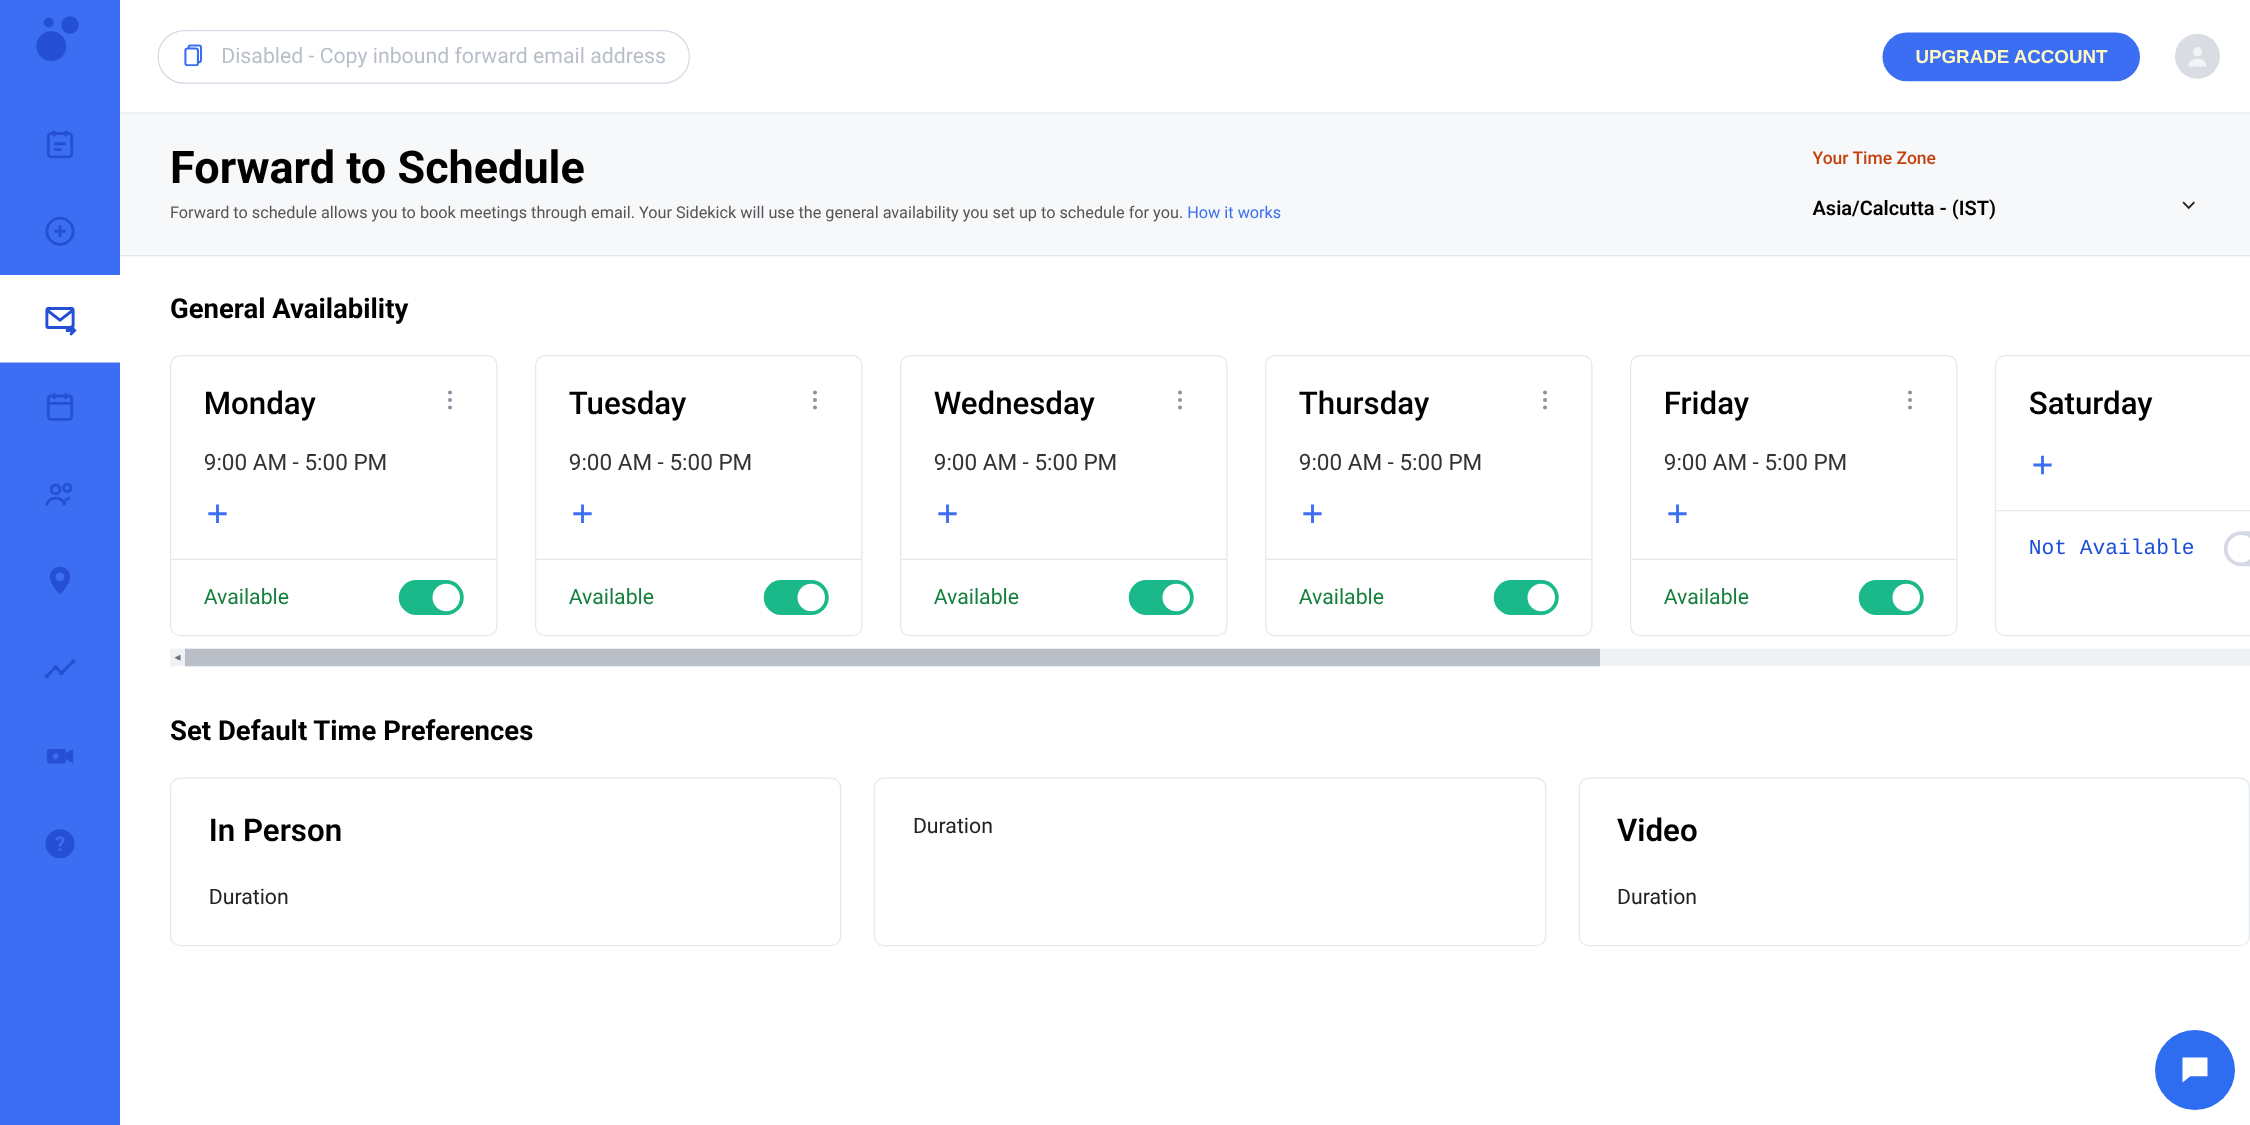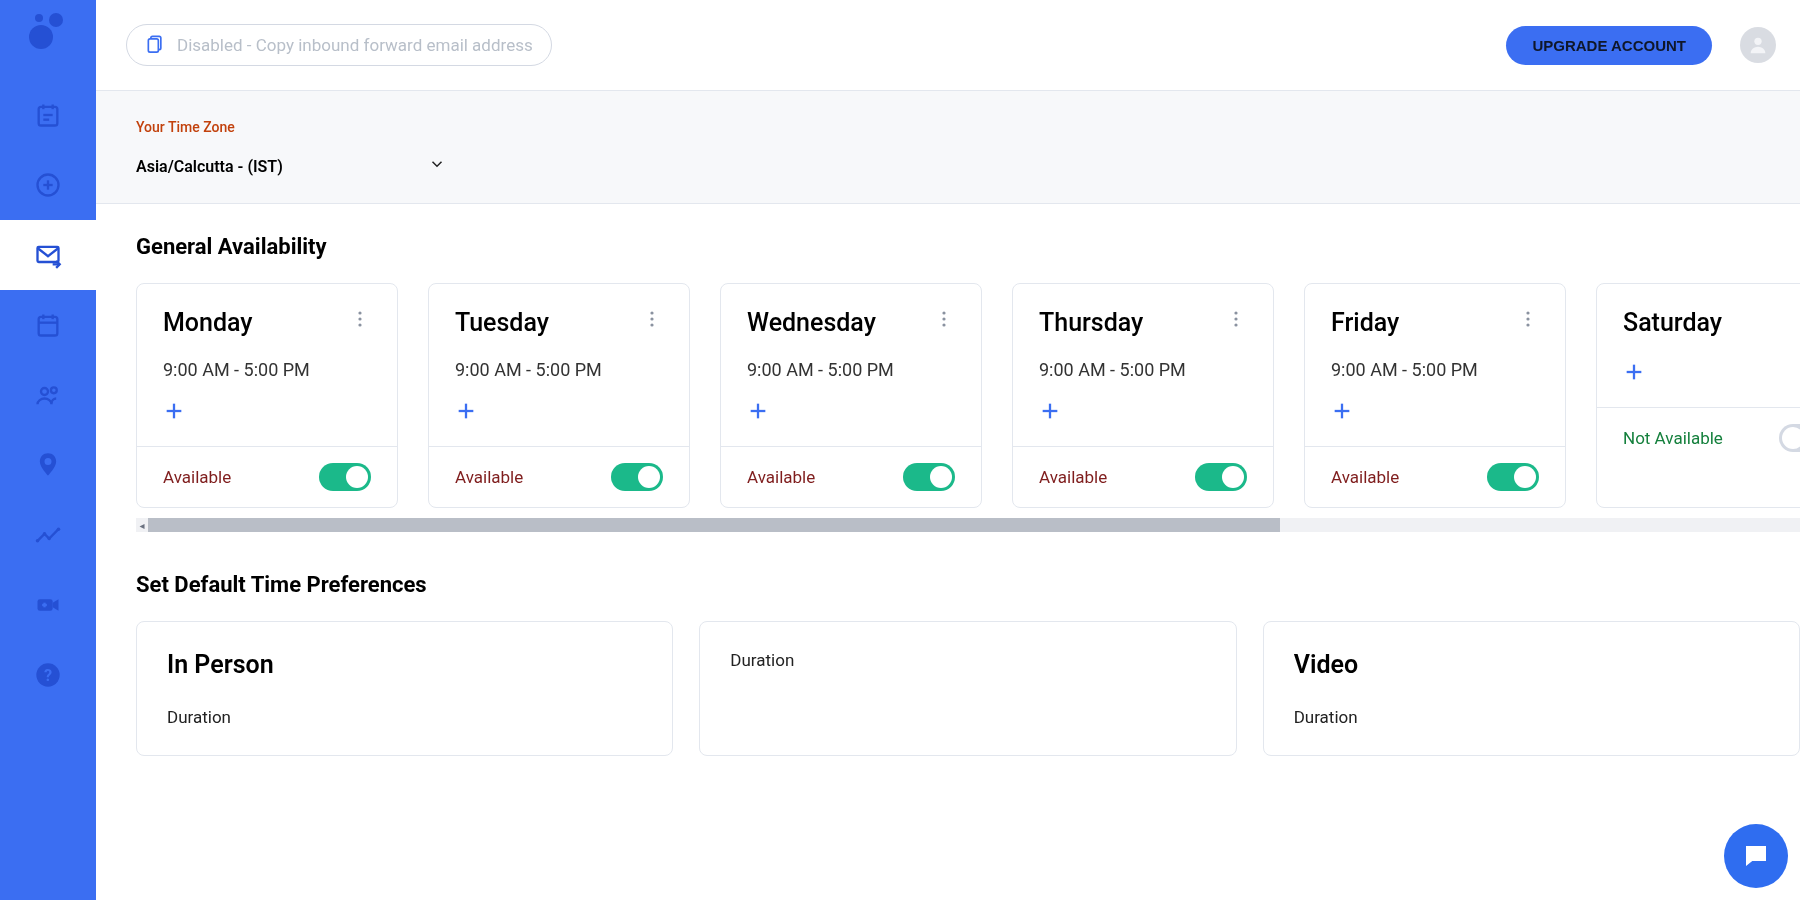--- a/index.html
+++ b/index.html
@@ -54,21 +54,21 @@
   border-radius: 24px;
   padding: 8px 18px;
   gap: 12px;
   color: #b8bfc9;
   font-size: 17px;
 }
 .copy-pill svg { width: 20px; height: 20px; }
 .topbar .spacer { flex: 1; }
 .upgrade-btn {
   background: #3b6ef2;
-  color: #0f172a;
+  color: #fef9c3;
   border: none;
   border-radius: 20px;
   padding: 11px 26px;
   font-weight: 600;
   font-size: 15px;
   cursor: pointer;
 }
 .avatar {
   width: 36px; height: 36px; border-radius: 50%;
   background: #d9dce2;
@@ -114,22 +114,22 @@
 .day-card-head h3 { font-size: 25px; font-weight: 500; }
 .kebab { width: 22px; height: 22px; cursor: pointer; display: flex; align-items: center; justify-content: center; color: #8a92a0; }
 .kebab svg { width: 4px; height: 16px; }
 .day-time { margin-top: 22px; font-size: 18px; color: #333; }
 .add-slot { margin-top: 18px; color: #3b6ef2; font-size: 26px; cursor: pointer; width: 28px; }
 .day-card-foot {
   border-top: 1px solid #e3e7ee;
   padding: 16px 26px;
   display: flex; justify-content: space-between; align-items: center;
 }
-.avail-label { color: #7f1d1d; font-size: 17px; }
-.avail-label.off { color: #15803d; }
+.avail-label { color: #15803d; font-size: 17px; }
+.avail-label.off { color: #1d4ed8; font-family: Liberation Mono, monospace; }
 .toggle {
   width: 52px; height: 28px; border-radius: 14px;
   background: #1bb98a; position: relative; cursor: pointer;
 }
 .toggle::after {
   content: ''; position: absolute; width: 22px; height: 22px;
   background: #fff; border-radius: 50%; top: 3px; right: 3px;
 }
 .toggle.off { background: #d4d9e3; }
 .toggle.off::after { right: auto; left: 3px; }
@@ -262,20 +262,27 @@
       <button class="upgrade-btn">UPGRADE ACCOUNT</button>
       <div class="avatar">
         <svg viewBox="0 0 24 24">
             <circle cx="12" cy="8" r="4"></circle>
             <path d="M4 21c0-4 4-7 8-7s8 3 8 7z"></path>
           </svg>
       </div>
     </div>
 
     <div class="page-header">
+      <div>
+        <h1>Forward to Schedule</h1>
+        <p class="desc">
+          <span>Forward to schedule allows you to book meetings through email. Your Sidekick will use the general availability you set up to schedule for you.</span>
+          <a href="#">How it works</a>
+        </p>
+      </div>
       <div class="tz-block">
         <div class="tz-label">Your Time Zone</div>
         <div class="tz-select">
           <span>Asia/Calcutta - (IST)</span>
           <span>
             <svg viewBox="0 0 24 24">
                 <polyline points="6,9 12,15 18,9" fill="none" stroke="#222" stroke-width="2"></polyline>
               </svg>
           </span>
         </div>

